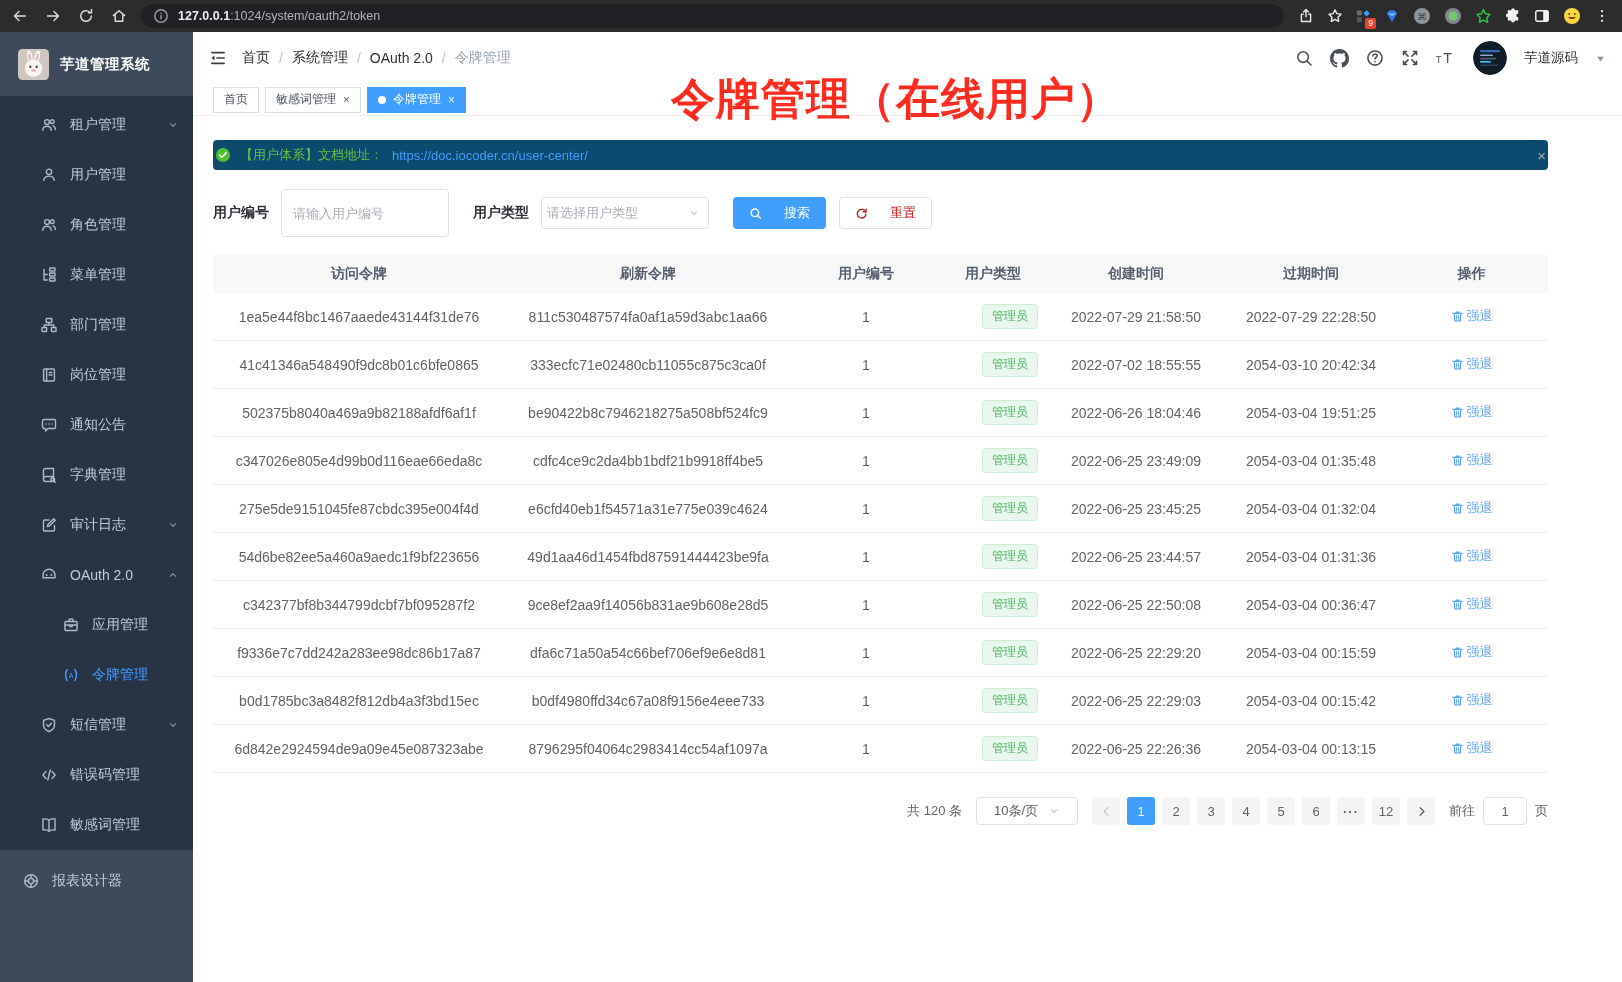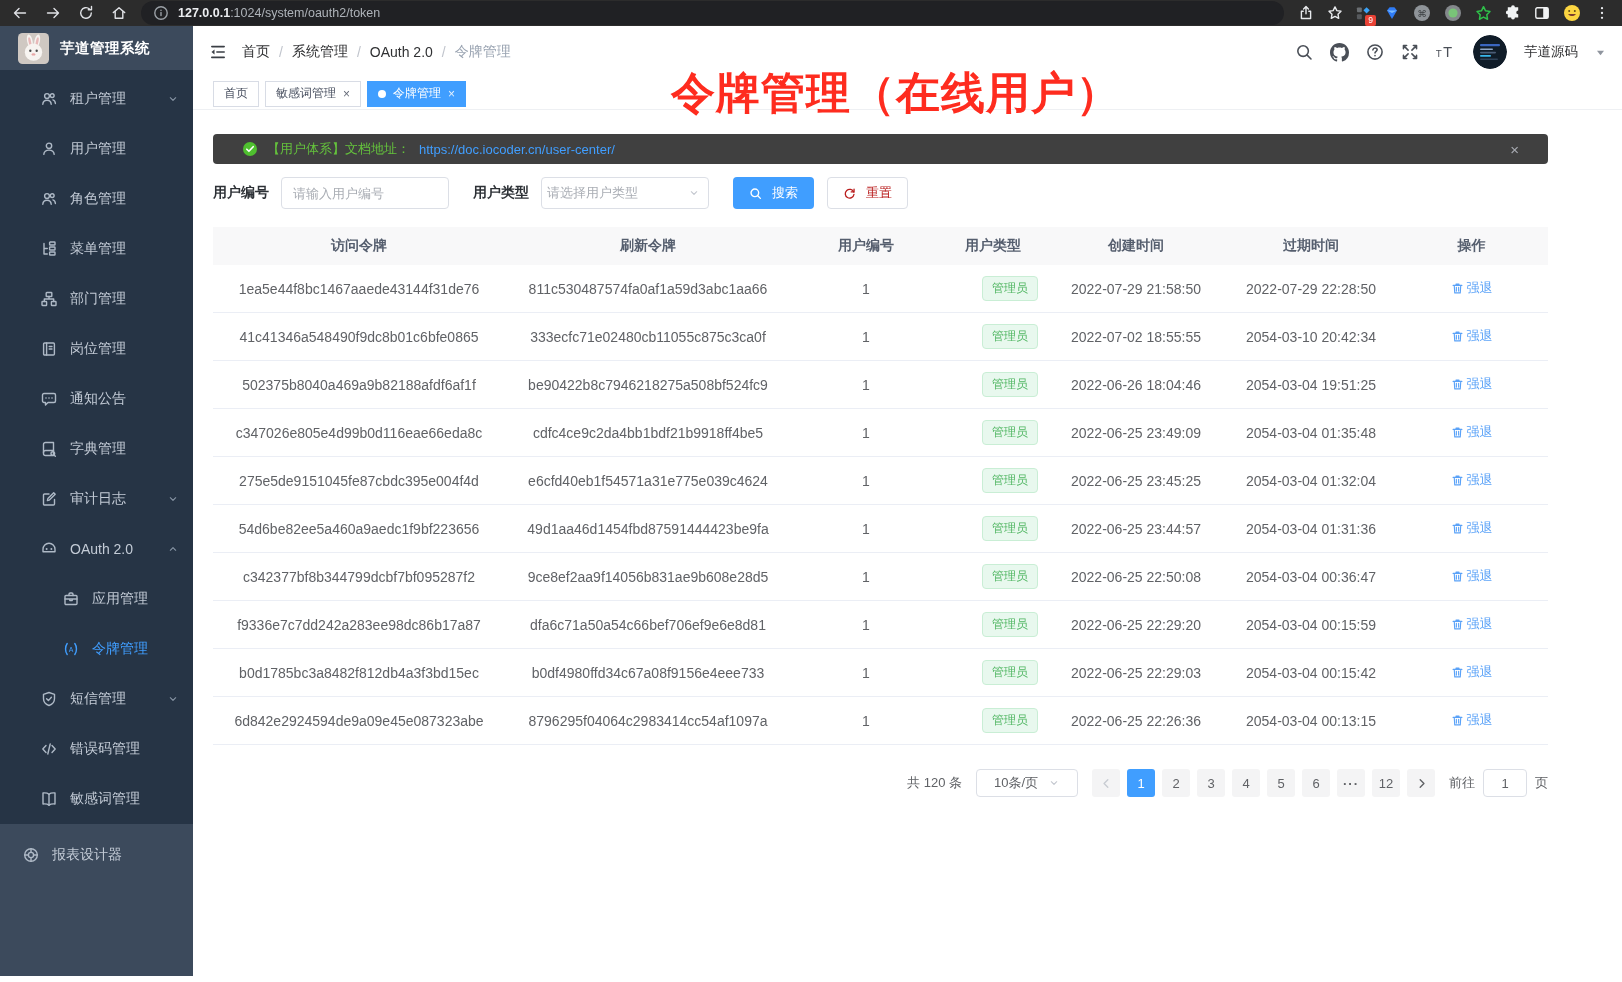--- a/index.html
+++ b/index.html
@@ -1,35 +1,35 @@
 <!DOCTYPE html>
 <html><head>
 <meta charset="utf-8">
 <style>
   * { box-sizing: border-box; margin: 0; padding: 0; }
   html, body { width: 1622px; height: 982px; overflow: hidden; }
   body { font-family: "Liberation Sans", "DejaVu Sans", sans-serif; background: #fff; }
   .icon { display: inline-flex; align-items: center; justify-content: center; line-height: 0; }
 
   
-  .browser-bar { height: 26px; background: #2c2c2c; display: flex; align-items: center; padding: 0 12px; }
+  .browser-bar { height: 32px; background: #2c2c2c; display: flex; align-items: center; padding: 0 12px; }
   .bnav { display: flex; align-items: center; gap: 17px; color: #dfe1e5; margin-right: 14px; }
   .url-pill { flex: 1; height: 24px; background: #202124; border-radius: 12px; display: flex; align-items: center;
               gap: 9px; padding: 0 12px; margin-right: 14px; font-size: 12.5px; color: #9aa0a6; }
   .url-host { color: #eceef1; font-weight: 700; }
   .url-rest { color: #aeb3b9; }
   .browser-right { display: flex; align-items: center; gap: 13px; color: #e8eaed; }
   .ext-wrap { position: relative; }
   .ext-badge { position: absolute; right: -5px; bottom: -5px; background: #e94235; color: #fff; font-size: 8.5px;
                min-width: 11px; height: 11px; border-radius: 2px; display: flex; align-items: center; justify-content: center; padding: 0 2px; }
 
   
   .app { display: flex; height: 950px; }
   .sidebar { width: 193px; background: #3c4a5c; display: flex; flex-direction: column; flex: 0 0 193px; }
-  .logo-row { height: 44px; display: flex; align-items: center; gap: 11px; padding: 0 0 0 18px; }
+  .logo-row { height: 64px; display: flex; align-items: center; gap: 11px; padding: 0 0 0 18px; }
   .logo-title { color: #fff; font-size: 14.5px; font-weight: 700; letter-spacing: .5px; }
   .nav-main { background: #263445; padding-top: 4px; }
   .nav-bottom { background: #3c4a5c; flex: 1; padding-top: 6px; }
   .menu-item { height: 50px; display: flex; align-items: center; padding: 0 14px 0 40px; color: #c3cbd6; font-size: 14px; cursor: pointer; }
   .menu-item .mi-icon { width: 17px; margin-right: 13px; color: #aeb9c6; }
   .menu-item.sub { padding-left: 62px; }
   .menu-item.root2 { padding-left: 22px; }
   .menu-item.active { color: #409eff; }
   .menu-item.active .mi-icon { color: #409eff; }
   .mi-arrow { margin-left: auto; color: #8c99a9; }
@@ -51,34 +51,34 @@
   .tab { height: 26px; display: inline-flex; align-items: center; gap: 7px; padding: 0 10px; border: 1px solid #d8dce5;
          background: #fff; color: #495060; font-size: 12px; cursor: pointer; }
   .tab.active { background: #409eff; border-color: #409eff; color: #fff; }
   .tab-dot { width: 8px; height: 8px; border-radius: 50%; background: #fff; }
   .tab-x { font-size: 12px; opacity: .85; }
 
   .annotation { position: absolute; left: 478px; top: 38px; font-size: 44px; font-weight: 600; color: #fe2c1f; letter-spacing: 1px; z-index: 5; }
 
   .content { padding: 24px 74px 0 20px; }
 
-  .alert { height: 30px; background: #404040; border-radius: 4px; display: flex; align-items: center; gap: 9px;
-           padding: 0 29px; font-size: 13px; color: #64c23c; margin-bottom: 13px; }
+  .alert { height: 30px; background: #0c4a6e; border-radius: 4px; display: flex; align-items: center; gap: 9px;
+           padding: 0 2px; font-size: 13px; color: #64c23c; margin-bottom: 19px; }
   .alert a { color: #409eff; text-decoration: none; }
   .alert-close { margin-left: auto; color: #a8abb2; font-size: 15px; cursor: pointer; }
 
   .form-row { display: flex; align-items: center; margin: 2px 0 18px; font-size: 14px; }
   .f-label { font-weight: 700; color: #2d3136; margin-right: 12px; }
-  .f-input { width: 168px; height: 32px; border: 1px solid #dcdfe6; border-radius: 4px; padding: 0 11px; font-size: 13px;
+  .f-input { width: 168px; height: 48px; border: 1px solid #dcdfe6; border-radius: 4px; padding: 0 11px; font-size: 13px;
              color: #606266; outline: none; margin-right: 24px; font-family: inherit; }
   .f-input::placeholder { color: #a9adb4; }
   .f-select { width: 168px; height: 32px; border: 1px solid #dcdfe6; border-radius: 4px; padding: 0 8px 0 5px; font-size: 13px;
               color: #a9adb4; display: flex; align-items: center; margin-right: 24px; cursor: pointer; }
   .f-select .icon { margin-left: auto; color: #c0c4cc; }
-  .btn { height: 32px; border-radius: 4px; font-size: 13px; display: inline-flex; align-items: center; gap: 10px;
+  .btn { height: 32px; border-radius: 4px; font-size: 13px; display: inline-flex; align-items: center; gap: 22px;
          padding: 0 15px; cursor: pointer; border: 1px solid transparent; font-family: inherit; }
   .btn-primary { background: #409eff; color: #fff; margin-right: 13px; }
   .btn-plain { background: #fff; color: #b91c1c; border-color: #dcdfe6; }
 
   .grid7 { display: grid; grid-template-columns: 292px 286px 150px 104px 182px 168px 1fr; align-items: center; }
   .thead { background: #f8f8f9; height: 38px; font-size: 14px; font-weight: 700; color: #555e6e; }
   .thead > div, .trow > div { text-align: center; }
   .trow { height: 48px; border-bottom: 1px solid #ebeef5; font-size: 14px; color: #606266; }
   .badge { display: inline-block; background: #e8f8ee; border: 1px solid #c9eed5; color: #50b662; font-size: 12px;
            padding: 3px 9px; border-radius: 4px; margin-left: 34px; }

